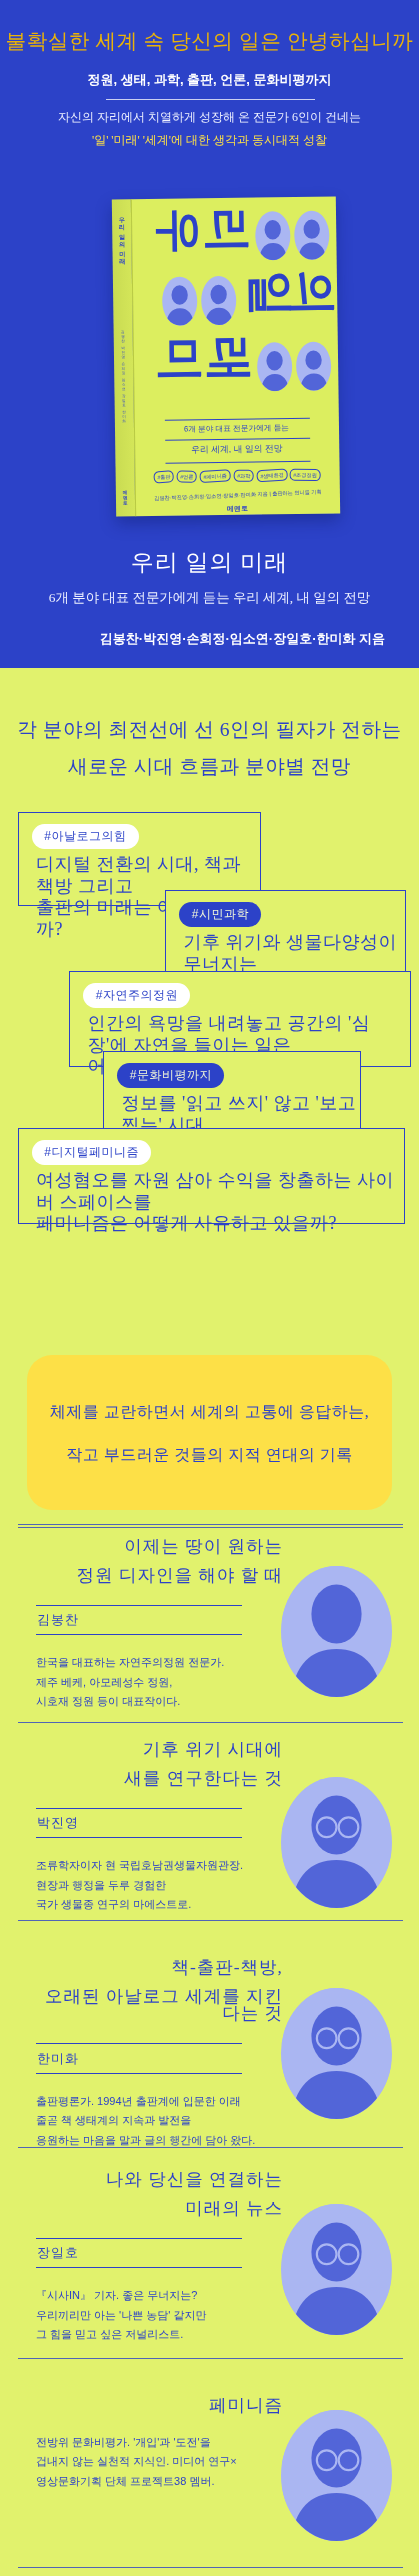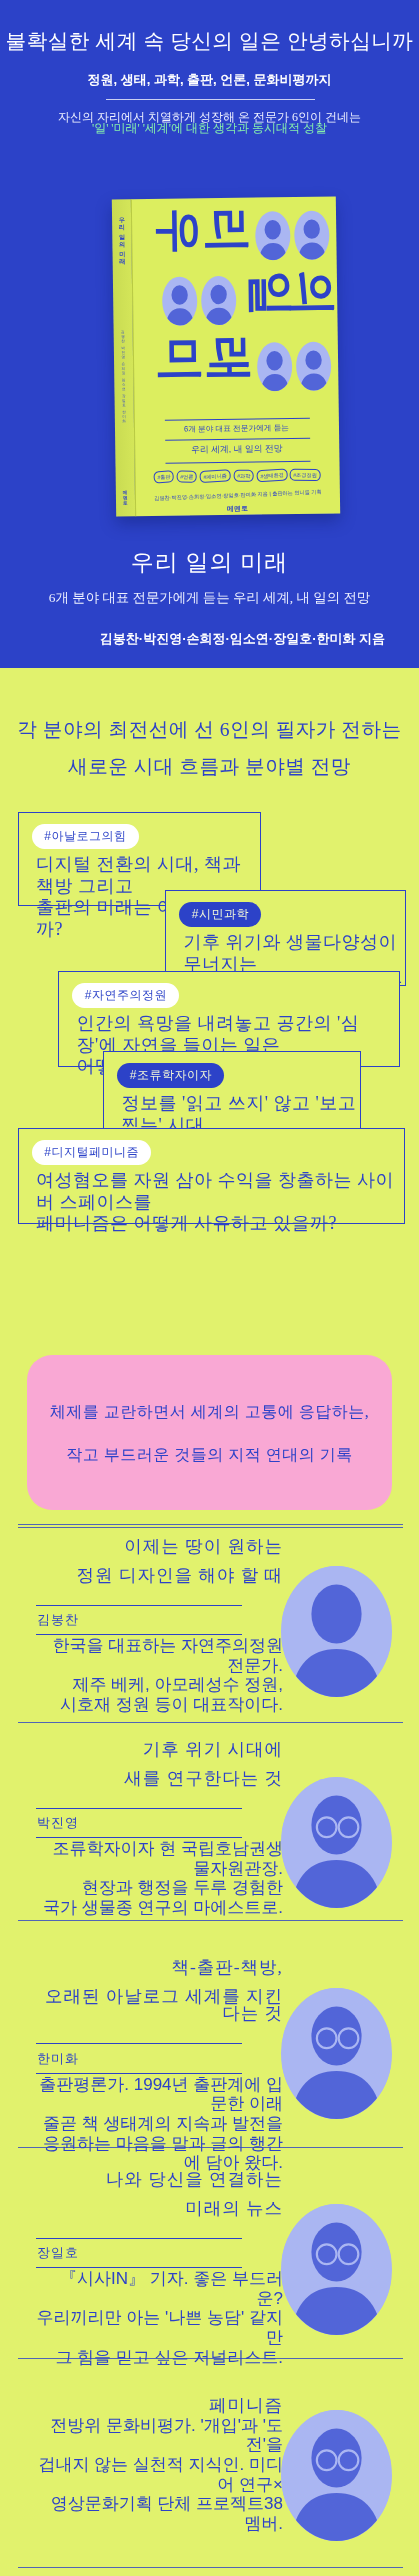--- a/index.html
+++ b/index.html
@@ -11,25 +11,25 @@
     --photo-dark:#5265d8;
     --white:#ffffff;
   }
   *{margin:0;padding:0;box-sizing:border-box;}
   body{width:419px;margin:0;background:#fff;font-family:"Liberation Sans","DejaVu Sans",sans-serif;}
   .page{position:relative;width:419px;height:3369px;overflow:hidden;background:var(--lime);}
   .serif{font-family:"Liberation Serif","DejaVu Serif",serif;}
 
   
   .hero{position:absolute;left:0;top:0;width:419px;height:668px;background:var(--blue);color:#fff;}
-  .hero-headline{position:absolute;top:27px;left:0;width:100%;text-align:center;font-size:20.6px;letter-spacing:0.5px;color:#ffffff;}
+  .hero-headline{position:absolute;top:27px;left:0;width:100%;text-align:center;font-size:20.6px;letter-spacing:0.5px;color:#eab308;}
   .hero-fields{position:absolute;top:71px;left:0;width:100%;text-align:center;font-size:13px;font-weight:bold;color:#fff;}
   .hero-divider{position:absolute;top:99px;left:106px;width:209px;height:0;border-top:0.5px solid rgba(255,255,255,.75);}
   .hero-tag1{position:absolute;top:109px;left:0;width:100%;text-align:center;font-size:12px;color:#eef1ff;}
-  .hero-tag2{position:absolute;top:120px;left:0;width:100%;text-align:center;font-size:12px;color:#86efac;}
+  .hero-tag2{position:absolute;top:132px;left:0;width:100%;text-align:center;font-size:12px;color:#fde047;}
 
   
   .book{position:absolute;left:114px;top:198px;width:223px;height:317px;transform:rotate(-0.8deg);box-shadow:0 7.2px 15.5px rgba(10,20,90,.35);}
   .book-spine{position:absolute;left:0;top:0;width:18.5px;height:100%;background:linear-gradient(90deg,var(--spine-lime),#d4e659);display:flex;flex-direction:column;align-items:center;justify-content:space-between;padding:13.4px 0;color:var(--blue);}
   .spine-txt{writing-mode:vertical-rl;letter-spacing:1px;}
   .spine-title{font-size:6.2px;font-weight:bold;}
   .spine-authors{font-size:3.6px;opacity:.85;}
   .spine-pub{font-size:4.6px;font-weight:bold;}
   .book-cover{position:absolute;left:18.5px;top:0;width:205px;height:317px;background:var(--cover-lime);border-left:0.5px solid #b9ca43;}
   .cover-row-char{position:absolute;font-size:47px;font-weight:bold;color:var(--blue);line-height:1;transform:rotate(90deg);font-family:"Liberation Serif","DejaVu Serif",serif;}
@@ -53,42 +53,42 @@
   .intro-h2{position:absolute;top:753px;left:0;width:100%;text-align:center;font-size:19.6px;color:var(--blue);letter-spacing:0.5px;}
 
   
   .tbox{position:absolute;background:var(--lime);border:1px solid var(--blue);}
   .tbox .pill{position:absolute;left:13.4px;top:11.3px;font-size:12px;padding:4.1px 12.4px;border-radius:12.4px;letter-spacing:0.5px;}
   .pill-white{background:#fff;color:var(--blue);}
   .pill-blue{background:var(--blue);color:#f2f7d8;}
   .tbox .q{position:absolute;left:17.5px;font-size:18px;line-height:21.6px;color:var(--blue);letter-spacing:0.5px;}
   .tbox-0{left:17.5px;top:812px;width:243px;height:94px;}
   .tbox-1{left:165px;top:890px;width:241px;height:96px;}
-  .tbox-2{left:58px;top:971px;width:342px;height:96px;}
+  .tbox-2{left:69px;top:971px;width:342px;height:96px;}
   .tbox-3{left:103px;top:1051px;width:258px;height:95px;}
   .tbox-4{left:17.5px;top:1128px;width:387px;height:96px;}
   .tbox-5{left:55px;top:1209px;width:239px;height:99px;}
   .tbox .q{top:41px;}
 
   
-  .hl-box{position:absolute;left:27px;top:1355px;width:365px;height:155px;background:#f9a8d4;border-radius:25px;}
+  .hl-box{position:absolute;left:27px;top:1355px;width:365px;height:155px;background:#fde047;border-radius:25px;}
   .hl-line{width:100%;text-align:center;color:var(--blue);font-size:16px;letter-spacing:0.5px;}
   .hl-line1{margin-top:47px;}
   .hl-line2{margin-top:21.6px;}
 
   .rule-double{position:absolute;left:17.5px;width:385px;height:4.1px;border-top:1px solid var(--blue);border-bottom:1px solid var(--blue);opacity:.8;}
   .rule-single{position:absolute;left:17.5px;width:385px;border-top:0.5px solid var(--blue);opacity:.8;}
 
   
   .profile{position:absolute;left:36px;width:247px;color:var(--blue);}
   .profile .t1,.profile .t2{font-size:17.5px;letter-spacing:1px;line-height:1;text-align:right;}
   .profile .t2{margin-top:11.3px;}
   .name-frame{margin-top:20.6px;width:206px;border-top:0.5px solid var(--blue);border-bottom:0.5px solid var(--blue);padding:5.2px 1px;}
   .name-frame .name{font-size:13px;letter-spacing:1px;}
-  .profile .bio{margin-top:1px;font-size:17px;line-height:19.6px;font-family:"Liberation Sans","DejaVu Sans",sans-serif;text-align:right;}
+  .profile .bio{margin-top:18px;font-size:11px;line-height:19.6px;font-family:"Liberation Sans","DejaVu Sans",sans-serif;}
   .photo{position:absolute;left:281px;width:111px;height:131px;border-radius:50%;background:var(--photo-bg);overflow:hidden;}
   .photo svg{width:100%;height:100%;}
   .p0{top:1538px;}  .ph0{top:1566px;}
   .p1{top:1741px;}  .ph1{top:1777px;}
   .p2{top:1959px;}  .ph2{top:1988px;}
   .p3{top:2171px;}  .ph3{top:2204px;}
   .p4{top:2386px;}  .ph4{top:2410px;}
   .sep0{top:1722px;} .sep1{top:1920px;} .sep2{top:2147px;} .sep3{top:2358px;} .sep4{top:2567px;}
   .rule-after-hl{top:1524px;}
 </style>
@@ -186,21 +186,21 @@
     </div>
   </div>
   <div class="tbox tbox-2">
     <span class="pill pill-white">#자연주의정원</span>
     <div class="q serif">
       <div>인간의 욕망을 내려놓고 공간의 '심장'에 자연을 들이는 일은</div>
       <div>어떻게 시작할 수 있을까?</div>
     </div>
   </div>
   <div class="tbox tbox-3">
-    <span class="pill pill-blue">#조류학자이자</span>
+    <span class="pill pill-blue">#문화비평까지</span>
     <div class="q serif">
       <div>정보를 '읽고 쓰지' 않고 '보고 찍는' 시대,</div>
       <div>뉴스는 어떻게 변화할까?</div>
     </div>
   </div>
   <div class="tbox tbox-4">
     <span class="pill pill-white">#디지털페미니즘</span>
     <div class="q serif">
       <div>여성혐오를 자원 삼아 수익을 창출하는 사이버 스페이스를</div>
       <div>페미니즘은 어떻게 사유하고 있을까?</div>
@@ -275,21 +275,21 @@
       </svg></div>
   <div class="rule-single sep2"></div>
 
   <div class="profile p3">
     <div class="t1 serif">나와 당신을 연결하는</div>
     <div class="t2 serif">미래의 뉴스</div>
     <div class="name-frame">
       <div class="name serif">장일호</div>
     </div>
     <div class="bio">
-      <div>『시사IN』 기자. 좋은 부드러운?</div>
+      <div>『시사IN』 기자. 좋은 무너지는?</div>
       <div>우리끼리만 아는 '나쁜 농담' 같지만</div>
       <div>그 힘을 믿고 싶은 저널리스트.</div>
     </div>
   </div>
   <div class="photo ph3"><svg viewBox="0 0 100 120">
         <rect width="100" height="120" fill="#aab6f2"></rect>
         <ellipse cx="50" cy="44" rx="23" ry="27" fill="#5265d8"></ellipse>
         <circle cx="41" cy="46" r="9" fill="none" stroke="#aab6f2" stroke-width="2"></circle>
         <circle cx="61" cy="46" r="9" fill="none" stroke="#aab6f2" stroke-width="2"></circle>
         <path d="M8 120 Q14 76 50 76 Q86 76 92 120 Z" fill="#5265d8"></path>

